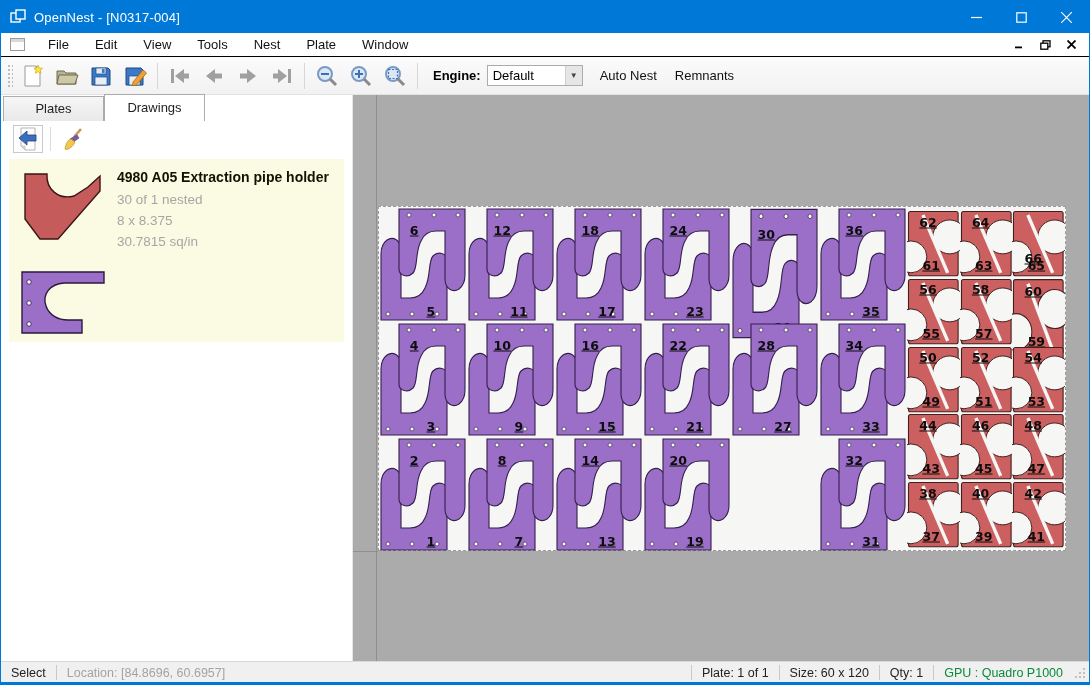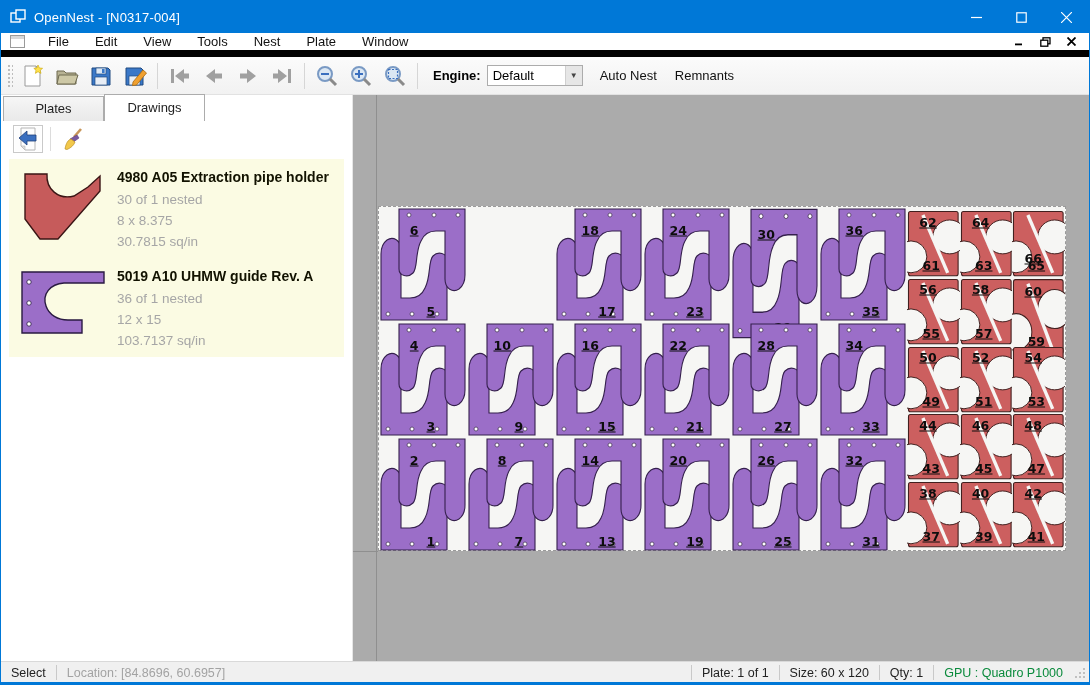--- a/index.html
+++ b/index.html
@@ -9,21 +9,21 @@
 
   
   .titlebar { height:32px; background:#0078D7; display:flex; align-items:center; color:#fff; }
   .titlebar .appicon { width:16px; height:16px; margin:0 8px 0 9px; }
   .titlebar .title { font-size:13px; letter-spacing:.2px; }
   .tb-controls { margin-left:auto; display:flex; height:100%; }
   .tb-btn { width:45px; height:100%; display:flex; align-items:center; justify-content:center; }
   .tb-btn svg { display:block; }
 
   
-  .menubar { height:24px; background:#fff; display:flex; align-items:center; border-bottom:7px solid #000000; }
+  .menubar { height:24px; background:#fff; display:flex; align-items:center; border-bottom:1px solid #000000; }
   .mdi-icon { width:15px; height:13px; margin:0 10px 0 9px; border:1px solid #9a9a9a; background:#fdfdfd; position:relative; }
   .mdi-icon:before { content:""; position:absolute; left:0; top:0; right:0; height:3px; background:#d8d8d8; }
   .menu-item { padding:3px 13px; color:#111; }
   .mdi-controls { margin-left:auto; display:flex; align-items:center; gap:6px; padding-right:8px; color:#000; }
   .mdi-btn { width:20px; height:18px; display:flex; align-items:center; justify-content:center; }
 
   
   .toolbar { height:38px; background:linear-gradient(#fbfbfb,#f2f2f2); display:flex; align-items:center;
              border-bottom:1px solid #e2e2e2; padding-left:2px; }
   .grip { width:7px; height:26px; margin:0 3px;
@@ -276,26 +276,20 @@
 
       <div class="drawing-item">
         <div class="thumb">
           <svg width="86" height="66" viewBox="0 0 86 66">
             <path d="M2,2 H84 V13 H44 C30,14 22,24 26,36 C29,45 38,50 48,50 H62 V63 H2 Z" fill="#9b6ec8" stroke="#2a1a42" stroke-width="1.4"></path>
             <circle cx="9" cy="12" r="2.2" fill="#fff" stroke="#2a1a42" stroke-width="0.8"></circle>
             <circle cx="9" cy="33" r="2.2" fill="#fff" stroke="#2a1a42" stroke-width="0.8"></circle>
             <circle cx="9" cy="54" r="2.2" fill="#fff" stroke="#2a1a42" stroke-width="0.8"></circle>
           </svg>
         </div>
-        <div class="d-info">
-          <div class="d-title">5019 A10 UHMW guide Rev. A</div>
-          <div class="d-sub">36 of 1 nested</div>
-          <div class="d-sub">12 x 15</div>
-          <div class="d-sub">103.7137 sq/in</div>
-        </div>
       </div>
     </div>
   </div>
 
   <div class="canvas">
     <div class="guide-v"></div>
     <div class="guide-h"></div>
     <div class="plate">
       <div class="region region-purple" id="purple-region">
           <div class="tile" style="left: 0px; top: 0px; width: 88px; height: 115px;">
@@ -307,20 +301,36 @@
     <g transform="rotate(180 44 57.5)">
       <path d="M2,113 L68,113 L68,53 C68,46 59,44 54,49 C49,54 52,70 46,81 C43,88 37,91 31,91 L22,91 L22,43 C22,33 14,29 8,33 C4,36 2,41 2,47 Z" fill="#9b6ec8" stroke="#35204d" stroke-width="1.1"></path>
                 <circle cx="9" cy="107" r="2" fill="#fff" stroke="#4a3a5a" stroke-width="0.8"></circle>
                 <circle cx="33" cy="107" r="2" fill="#fff" stroke="#4a3a5a" stroke-width="0.8"></circle>
                 <circle cx="58" cy="107" r="2" fill="#fff" stroke="#4a3a5a" stroke-width="0.8"></circle>
     </g>
             </svg>
             <span class="pn" style="left:40%;top:20%;">6</span>
             <span class="pn" style="left:59%;top:90%;">5</span>
           </div>
+          <div class="tile" style="left: 88px; top: 0px; width: 88px; height: 115px;">
+            <svg viewBox="0 0 88 115" preserveAspectRatio="none">
+    <path d="M2,113 L68,113 L68,53 C68,46 59,44 54,49 C49,54 52,70 46,81 C43,88 37,91 31,91 L22,91 L22,43 C22,33 14,29 8,33 C4,36 2,41 2,47 Z" fill="#9b6ec8" stroke="#35204d" stroke-width="1.1"></path>
+              <circle cx="9" cy="107" r="2" fill="#fff" stroke="#4a3a5a" stroke-width="0.8"></circle>
+              <circle cx="33" cy="107" r="2" fill="#fff" stroke="#4a3a5a" stroke-width="0.8"></circle>
+              <circle cx="58" cy="107" r="2" fill="#fff" stroke="#4a3a5a" stroke-width="0.8"></circle>
+    <g transform="rotate(180 44 57.5)">
+      <path d="M2,113 L68,113 L68,53 C68,46 59,44 54,49 C49,54 52,70 46,81 C43,88 37,91 31,91 L22,91 L22,43 C22,33 14,29 8,33 C4,36 2,41 2,47 Z" fill="#9b6ec8" stroke="#35204d" stroke-width="1.1"></path>
+                <circle cx="9" cy="107" r="2" fill="#fff" stroke="#4a3a5a" stroke-width="0.8"></circle>
+                <circle cx="33" cy="107" r="2" fill="#fff" stroke="#4a3a5a" stroke-width="0.8"></circle>
+                <circle cx="58" cy="107" r="2" fill="#fff" stroke="#4a3a5a" stroke-width="0.8"></circle>
+    </g>
+            </svg>
+            <span class="pn" style="left:40%;top:20%;">12</span>
+            <span class="pn" style="left:59%;top:90%;">11</span>
+          </div>
           <div class="tile" style="left: 176px; top: 0px; width: 88px; height: 115px;">
             <svg viewBox="0 0 88 115" preserveAspectRatio="none">
     <path d="M2,113 L68,113 L68,53 C68,46 59,44 54,49 C49,54 52,70 46,81 C43,88 37,91 31,91 L22,91 L22,43 C22,33 14,29 8,33 C4,36 2,41 2,47 Z" fill="#9b6ec8" stroke="#35204d" stroke-width="1.1"></path>
               <circle cx="9" cy="107" r="2" fill="#fff" stroke="#4a3a5a" stroke-width="0.8"></circle>
               <circle cx="33" cy="107" r="2" fill="#fff" stroke="#4a3a5a" stroke-width="0.8"></circle>
               <circle cx="58" cy="107" r="2" fill="#fff" stroke="#4a3a5a" stroke-width="0.8"></circle>
     <g transform="rotate(180 44 57.5)">
       <path d="M2,113 L68,113 L68,53 C68,46 59,44 54,49 C49,54 52,70 46,81 C43,88 37,91 31,91 L22,91 L22,43 C22,33 14,29 8,33 C4,36 2,41 2,47 Z" fill="#9b6ec8" stroke="#35204d" stroke-width="1.1"></path>
                 <circle cx="9" cy="107" r="2" fill="#fff" stroke="#4a3a5a" stroke-width="0.8"></circle>
                 <circle cx="33" cy="107" r="2" fill="#fff" stroke="#4a3a5a" stroke-width="0.8"></circle>
@@ -530,36 +540,20 @@
               <circle cx="58" cy="107" r="2" fill="#fff" stroke="#4a3a5a" stroke-width="0.8"></circle>
     <g transform="rotate(180 44 57.5)">
       <path d="M2,113 L68,113 L68,53 C68,46 59,44 54,49 C49,54 52,70 46,81 C43,88 37,91 31,91 L22,91 L22,43 C22,33 14,29 8,33 C4,36 2,41 2,47 Z" fill="#9b6ec8" stroke="#35204d" stroke-width="1.1"></path>
                 <circle cx="9" cy="107" r="2" fill="#fff" stroke="#4a3a5a" stroke-width="0.8"></circle>
                 <circle cx="33" cy="107" r="2" fill="#fff" stroke="#4a3a5a" stroke-width="0.8"></circle>
                 <circle cx="58" cy="107" r="2" fill="#fff" stroke="#4a3a5a" stroke-width="0.8"></circle>
     </g>
             </svg>
             <span class="pn" style="left:40%;top:20%;">20</span>
             <span class="pn" style="left:59%;top:90%;">19</span>
-          </div>
-          <div class="tile" style="left: 352px; top: 230px; width: 88px; height: 115px;">
-            <svg viewBox="0 0 88 115" preserveAspectRatio="none">
-    <path d="M2,113 L68,113 L68,53 C68,46 59,44 54,49 C49,54 52,70 46,81 C43,88 37,91 31,91 L22,91 L22,43 C22,33 14,29 8,33 C4,36 2,41 2,47 Z" fill="#9b6ec8" stroke="#35204d" stroke-width="1.1"></path>
-              <circle cx="9" cy="107" r="2" fill="#fff" stroke="#4a3a5a" stroke-width="0.8"></circle>
-              <circle cx="33" cy="107" r="2" fill="#fff" stroke="#4a3a5a" stroke-width="0.8"></circle>
-              <circle cx="58" cy="107" r="2" fill="#fff" stroke="#4a3a5a" stroke-width="0.8"></circle>
-    <g transform="rotate(180 44 57.5)">
-      <path d="M2,113 L68,113 L68,53 C68,46 59,44 54,49 C49,54 52,70 46,81 C43,88 37,91 31,91 L22,91 L22,43 C22,33 14,29 8,33 C4,36 2,41 2,47 Z" fill="#9b6ec8" stroke="#35204d" stroke-width="1.1"></path>
-                <circle cx="9" cy="107" r="2" fill="#fff" stroke="#4a3a5a" stroke-width="0.8"></circle>
-                <circle cx="33" cy="107" r="2" fill="#fff" stroke="#4a3a5a" stroke-width="0.8"></circle>
-                <circle cx="58" cy="107" r="2" fill="#fff" stroke="#4a3a5a" stroke-width="0.8"></circle>
-    </g>
-            </svg>
-            <span class="pn" style="left:40%;top:20%;">26</span>
-            <span class="pn" style="left:59%;top:90%;">25</span>
           </div>
           <div class="tile" style="left: 440px; top: 230px; width: 88px; height: 115px;">
             <svg viewBox="0 0 88 115" preserveAspectRatio="none">
     <path d="M2,113 L68,113 L68,53 C68,46 59,44 54,49 C49,54 52,70 46,81 C43,88 37,91 31,91 L22,91 L22,43 C22,33 14,29 8,33 C4,36 2,41 2,47 Z" fill="#9b6ec8" stroke="#35204d" stroke-width="1.1"></path>
               <circle cx="9" cy="107" r="2" fill="#fff" stroke="#4a3a5a" stroke-width="0.8"></circle>
               <circle cx="33" cy="107" r="2" fill="#fff" stroke="#4a3a5a" stroke-width="0.8"></circle>
               <circle cx="58" cy="107" r="2" fill="#fff" stroke="#4a3a5a" stroke-width="0.8"></circle>
     <g transform="rotate(180 44 57.5)">
       <path d="M2,113 L68,113 L68,53 C68,46 59,44 54,49 C49,54 52,70 46,81 C43,88 37,91 31,91 L22,91 L22,43 C22,33 14,29 8,33 C4,36 2,41 2,47 Z" fill="#9b6ec8" stroke="#35204d" stroke-width="1.1"></path>
                 <circle cx="9" cy="107" r="2" fill="#fff" stroke="#4a3a5a" stroke-width="0.8"></circle>

